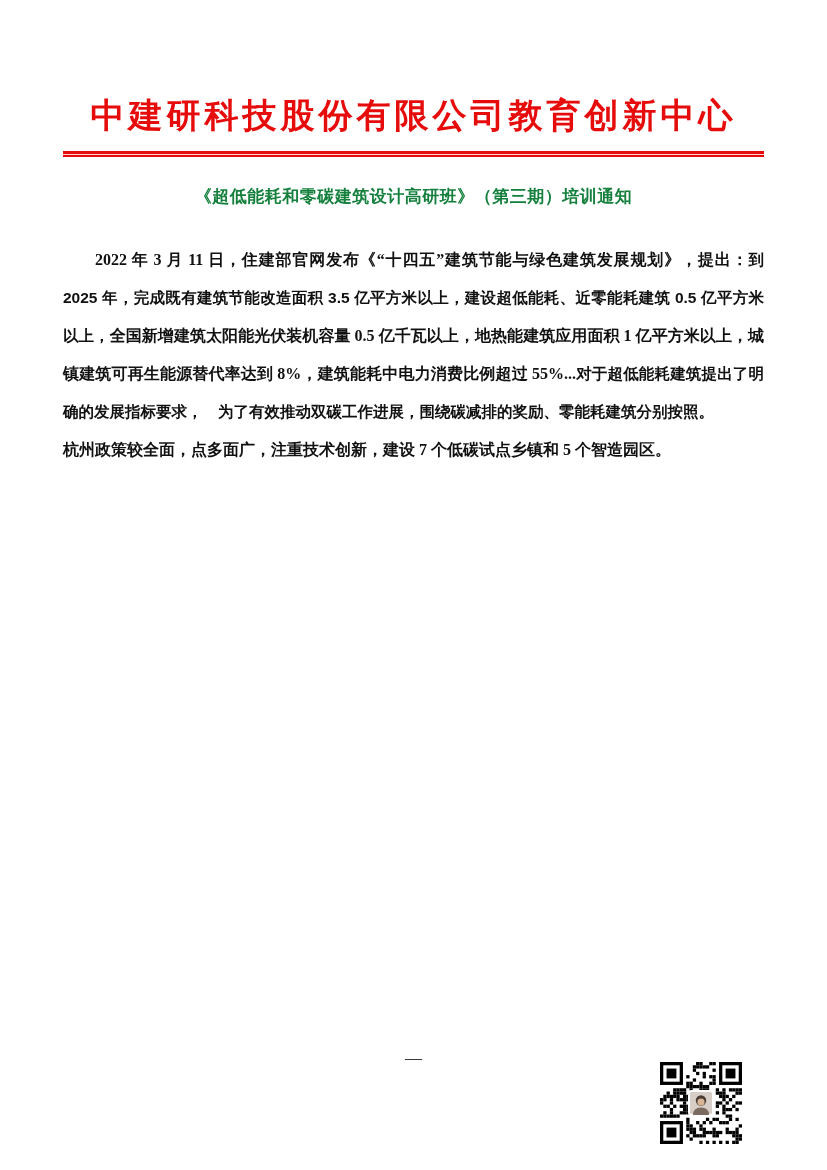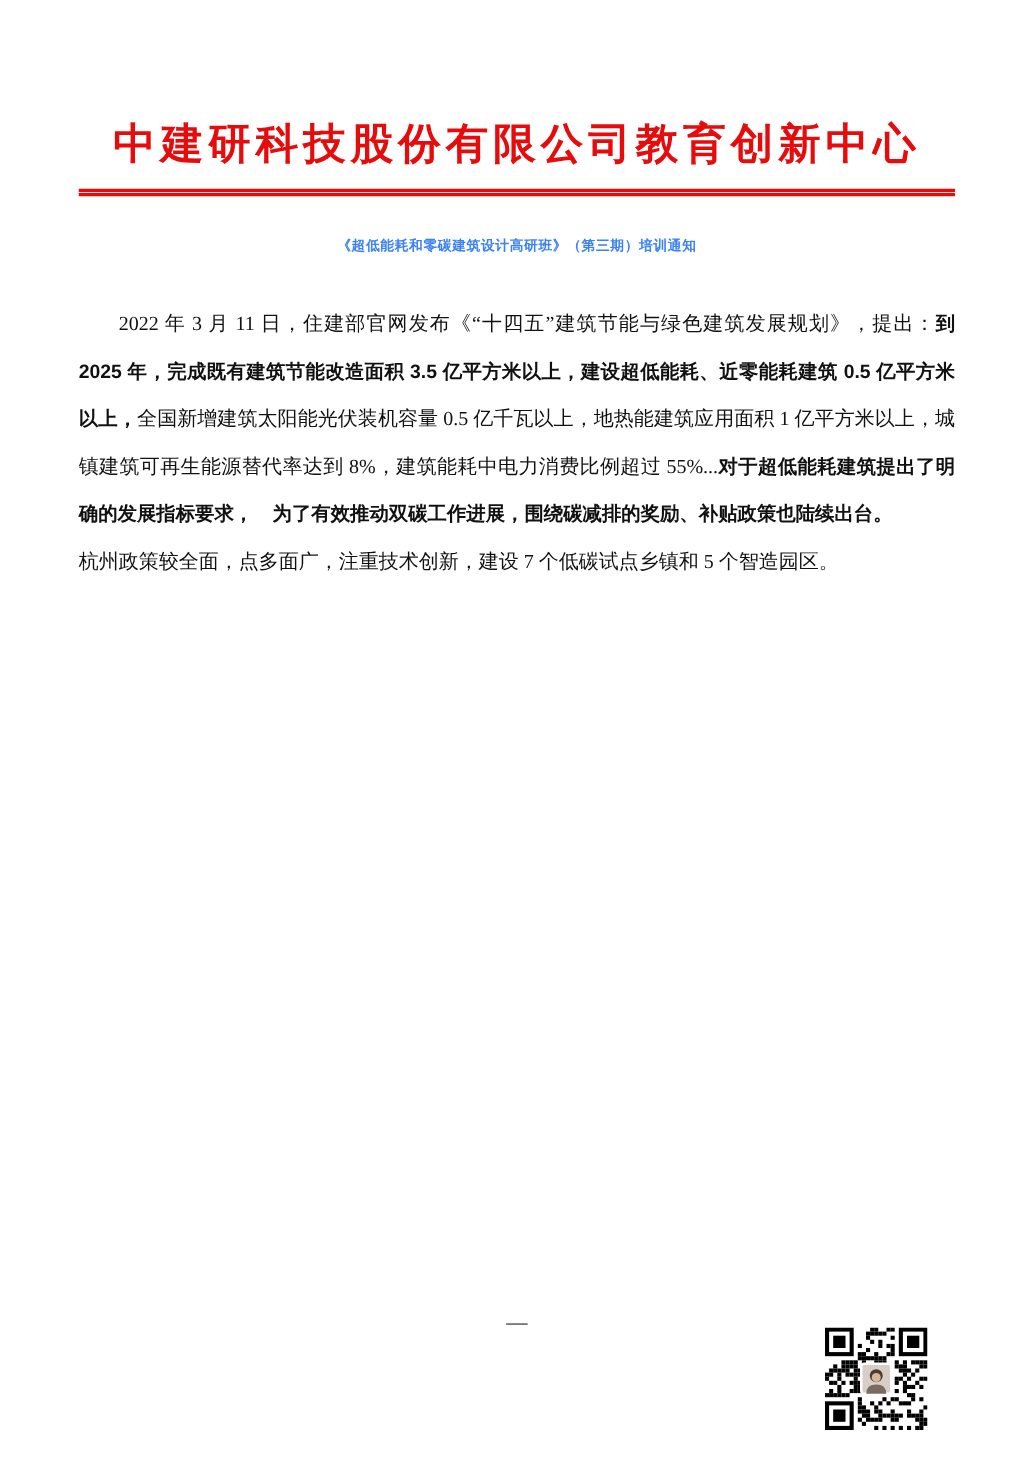--- a/index.html
+++ b/index.html
@@ -32,38 +32,38 @@
     height: 6px;
     background: linear-gradient(
       to bottom,
       var(--accent) 0px, var(--accent) 2.5px,
       #ffd2d0 2.5px, #ffd2d0 3.5px,
       var(--accent) 3.5px, var(--accent) 6px
     );
   }
   .doc-title {
     margin: 29px 63px 0;
-    font-size: 11px;
+    font-size: 17px;
     line-height: 22px;
     font-weight: bold;
-    color: #3b82f6;
+    color: #15803d;
     text-align: center;
     letter-spacing: 0.5px;
   }
   .doc-body {
     margin: 33px 63px 0;
     font-size: 16px;
     line-height: 38px;
     text-align: justify;
   }
   .doc-body p { margin: 0; }
   p.indent { text-indent: 2em; }
   p.indent-sm { text-indent: 0.5em; }
   p.gap-top { margin-top: 38px; }
-  .seg { font-weight: normal; }
+  .seg { font-weight: bold; }
   .seg.b {
     font-weight: bold;
     font-family: "Liberation Sans", "DejaVu Sans", sans-serif;
     font-size: 15.5px;
   }
   .page-number {
     position: absolute;
     top: 1048px;
     left: 0;
     width: 100%;
@@ -86,21 +86,21 @@
 <div class="page">
 
   <div class="letterhead">
     <h1 class="org-title">中建研科技股份有限公司教育创新中心</h1>
     <div class="red-divider"></div>
   </div>
 
   <h2 class="doc-title">《超低能耗和零碳建筑设计高研班》（第三期）培训通知</h2>
 
   <div class="doc-body">
-    <p class="indent"><span class="seg">2022 年 3 月 11 日，住建部官网发布《“十四五”建筑节能与绿色建筑发展规划》，提出：</span><span class="seg b">到 2025 年，完成既有建筑节能改造面积 3.5 亿平方米以上，建设超低能耗、近零能耗建筑 0.5 亿平方米以上，</span><span class="seg">全国新增建筑太阳能光伏装机容量 0.5 亿千瓦以上，地热能建筑应用面积 1 亿平方米以上，城镇建筑可再生能源替代率达到 8%，建筑能耗中电力消费比例超过 55%...</span><span class="seg b">对于超低能耗建筑提出了明确的发展指标要求，　为了有效推动双碳工作进展，围绕碳减排的奖励、补贴政策也陆续出台。</span></p>
+    <p class="indent"><span class="seg">2022 年 3 月 11 日，住建部官网发布《“十四五”建筑节能与绿色建筑发展规划》，提出：</span><span class="seg b">到 2025 年，完成既有建筑节能改造面积 3.5 亿平方米以上，建设超低能耗、近零能耗建筑 0.5 亿平方米以上，</span><span class="seg">全国新增建筑太阳能光伏装机容量 0.5 亿千瓦以上，地热能建筑应用面积 1 亿平方米以上，城镇建筑可再生能源替代率达到 8%，建筑能耗中电力消费比例超过 55%...</span><span class="seg b">对于超低能耗建筑提出了明确的发展指标要求，　为了有效推动双碳工作进展，围绕碳减排的奖励、零能耗建筑分别按照。</span></p>
 
 
 
 
     <p><span class="seg">杭州政策较全面，点多面广，注重技术创新，建设 7 个低碳试点乡镇和 5 个智造园区。</span></p>
 
 
   </div>
 
   <div class="page-number">—</div>

